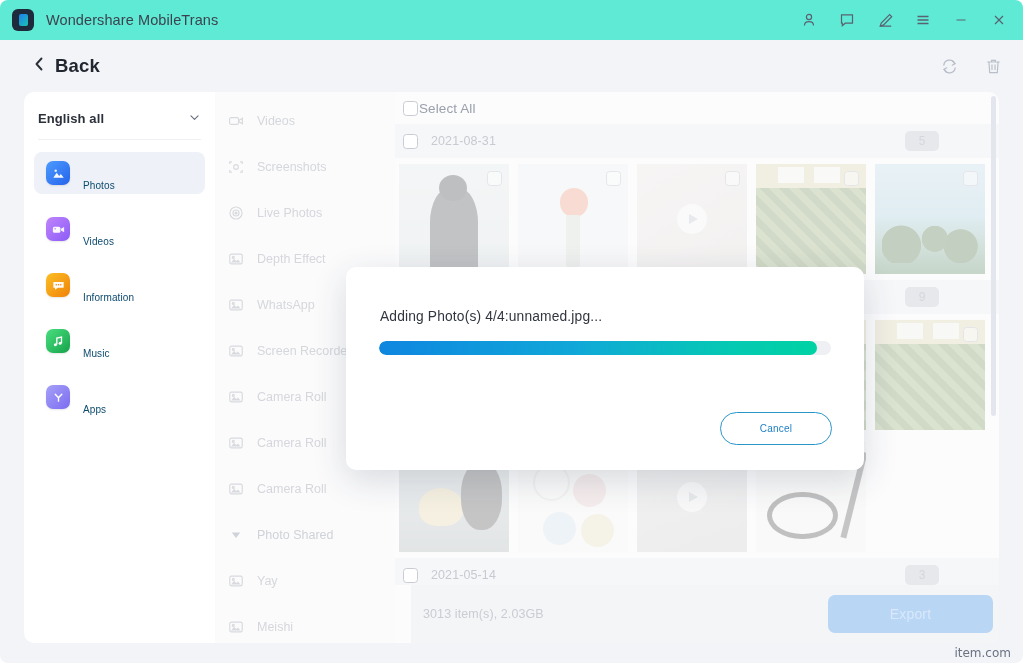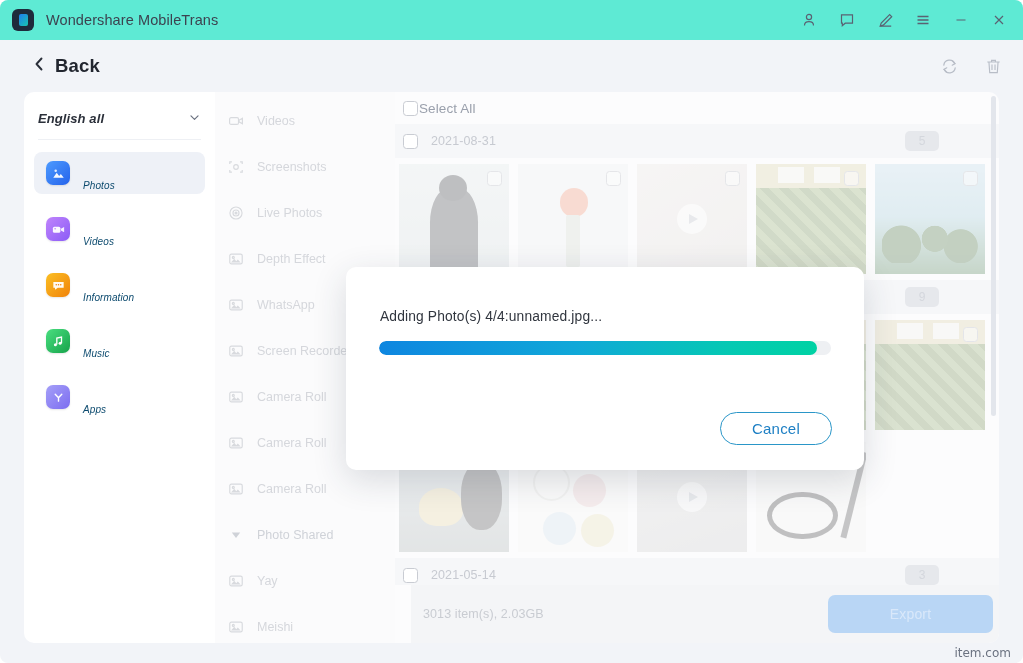--- a/index.html
+++ b/index.html
@@ -75,21 +75,20 @@
   }
 
   
   .sidebar {
     width: 191px; height: 551px;
     background: #ffffff;
     border-radius: 10px 0 0 10px;
     padding: 0;
     flex: 0 0 auto;
     position: relative;
-    font-style: italic;
   }
   .lang-select {
     height: 40px; margin: 8px 14px 0 14px;
     display: flex; align-items: center;
     border-bottom: 1px solid #eef0f4;
     padding-bottom: 2px;
   }
   .lang-label { font-size: 13px; color: #2b303a; font-weight: bold; letter-spacing: .1px; }
   .lang-spacer { flex: 1 1 auto; }
   .lang-caret { color: #6b7280; display: block; }
@@ -314,21 +313,21 @@
   }
   .pbar-fill {
     height: 100%; border-radius: 7px;
     background: linear-gradient(90deg, #0e86e0 0%, #10a8d8 45%, #05c9b3 80%, #00d2a4 100%);
   }
   .modal-cancel {
     position: absolute; right: 32px; bottom: 25px;
     width: 112px; height: 33px; border-radius: 17px;
     border: 1.3px solid #2a96c8;
     background: #ffffff;
-    color: #1d7fc4; font-size: 15px;
+    color: #1d7fc4; font-size: 10px;
     display: flex; align-items: center; justify-content: center;
     letter-spacing: .2px;
   }
 
   
   .watermark {
     position: absolute; right: 12px; bottom: 3px;
     font-size: 12px; color: #6b7280;
     font-family: "DejaVu Sans", sans-serif;
   }

